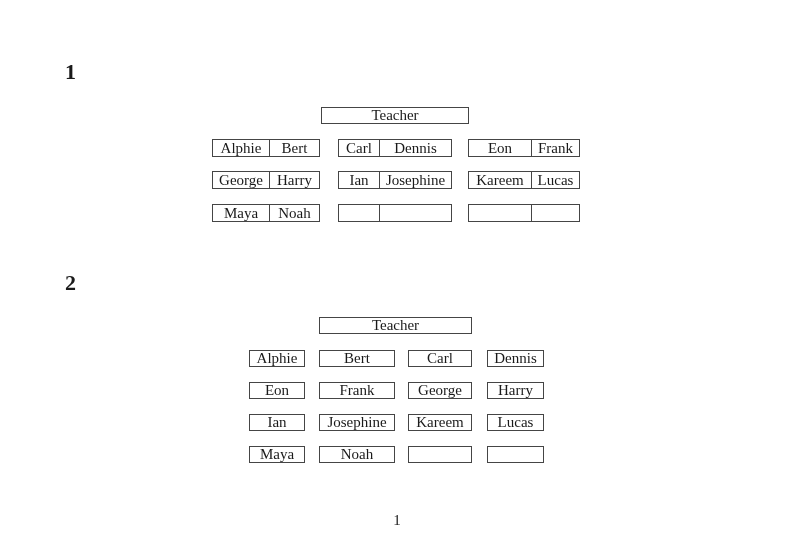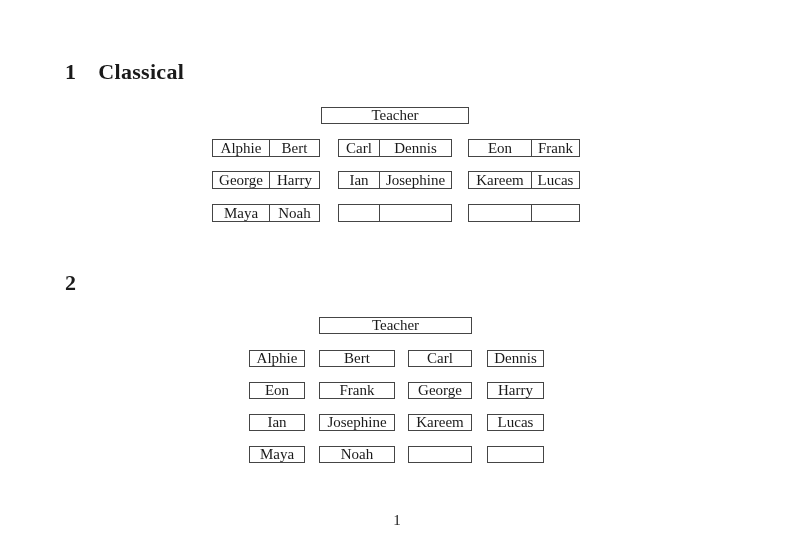--- a/index.html
+++ b/index.html
@@ -54,21 +54,20 @@
     font-size:15px;
   }
 </style>
 </head>
 <body>
 
 <div class="page">
 
   <div class="heading" style="left:65px; top:59px;">
     <span>1</span>
-    <span>Classical</span>
   </div>
 
   <div class="box" style="left:321px; top:107px; width:148px; height:17px;">
     <span>Teacher</span>
   </div>
 
   <div class="box desk" style="left:212px; top:139px; width:108px; height:18px;">
     <span class="seat left" style="width:57px;">Alphie</span>
     <span class="seat right">Bert</span>
   </div>

